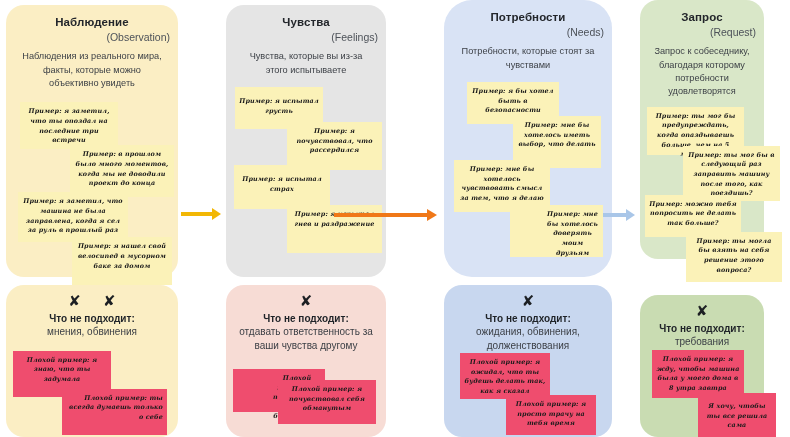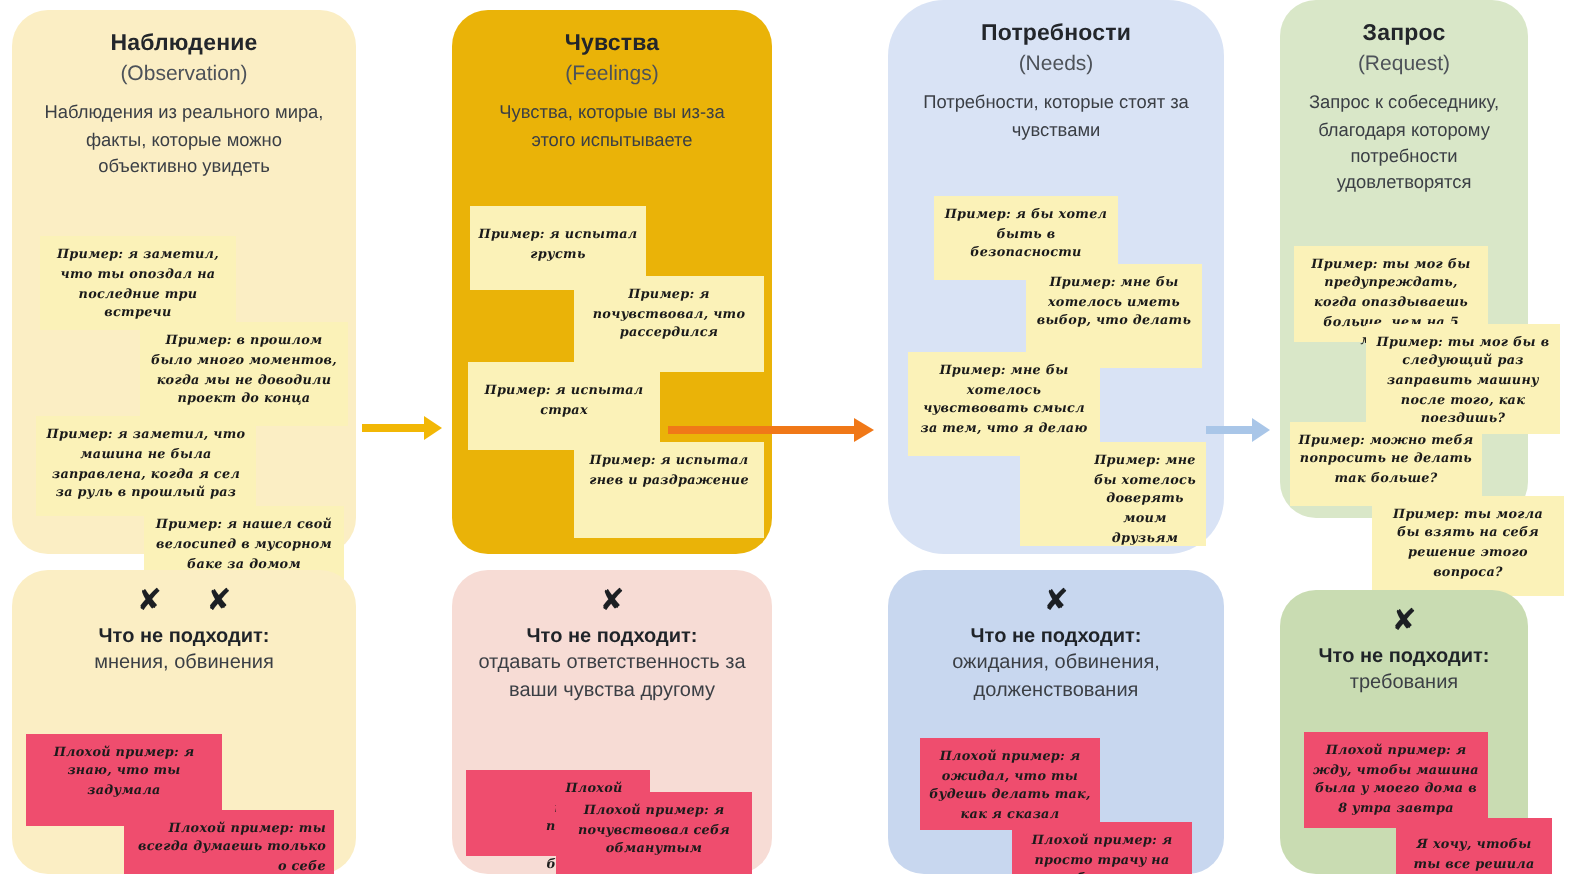--- a/index.html
+++ b/index.html
@@ -8,35 +8,35 @@
   #board{position:relative;width:790px;height:437px;}
 
   .col{position:absolute;top:0;display:flex;flex-direction:column;}
 
   .panel{border-radius:18px;position:relative;box-sizing:border-box;}
   .panel-top{padding:10px 8px 8px;}
   .panel-bottom{padding:8px 8px 8px;}
 
   .ttl{font-weight:bold;font-size:11.5px;text-align:center;color:#23262b;
        letter-spacing:.1px;line-height:1.25;}
-  .ttl-en{font-size:10.5px;text-align:center;color:#4d5259;margin-top:2px;}
+  .ttl-en{font-size:10.5px;text-align:right;color:#4d5259;margin-top:2px;}
   .desc{font-size:9.2px;text-align:center;color:#3b3f45;line-height:1.45;
         margin-top:7px;padding:0 4px;}
 
   .xrow{text-align:center;font-size:15px;font-weight:bold;color:#1c1f23;
         line-height:1;letter-spacing:9px;padding-left:9px;}
   .bad-ttl{font-weight:bold;font-size:10px;text-align:center;color:#1f2328;
            margin-top:4px;line-height:1.3;}
   .bad-sub{font-size:10px;text-align:center;color:#3b3f45;line-height:1.35;}
 
   .notes{position:relative;flex:1;}
   .note{position:absolute;box-sizing:border-box;
         font-family:"DejaVu Serif",serif;font-style:italic;font-weight:bold;
         font-size:6.4px;line-height:1.5;text-align:center;
-        color:#1a1a1a;padding:5px 4px;letter-spacing:.15px;margin-top:16px;}
+        color:#1a1a1a;padding:5px 4px;letter-spacing:.15px;}
   .note.yellow{background:#fbf2b8;}
   .note.pink{background:#ef4d6e;color:#1c1b1b;}
 
   .arrow{position:absolute;height:6px;display:flex;align-items:center;}
   .arrow .shaft{height:3.4px;flex:1;}
   .arrow .head{width:0;height:0;border-top:6px solid transparent;
                border-bottom:6px solid transparent;}
 </style>
 </head>
 <body>
@@ -65,21 +65,21 @@
       </div>
     </div>
   </div>
 
   <div class="arrow" style="left:181px;top:211px;width:40px;">
     <div class="shaft" style="background:#f2b705;"></div>
     <div class="head" style="border-left:9px solid #f2b705;"></div>
   </div>
 
   <div class="col" style="left:226px;top:5px;width:160px;height:432px;">
-    <div class="panel panel-top" style="background:#eab308;height:272px;">
+    <div class="panel panel-top" style="background:#e5e5e5;height:272px;">
       <div class="ttl">Чувства</div>
       <div class="ttl-en">(Feelings)</div>
       <div class="desc">Чувства, которые вы из-за этого испытываете</div>
       <div class="notes">
         <div class="note yellow" style="left:1px;top:10px;width:88px;height:42px;padding-top:10px;">Пример: я испытал грусть</div>
         <div class="note yellow" style="left:53px;top:45px;width:95px;height:48px;">Пример: я почувствовал, что рассердился</div>
         <div class="note yellow" style="left:0px;top:88px;width:96px;height:44px;padding-top:10px;">Пример: я испытал страх</div>
         <div class="note yellow" style="left:53px;top:128px;width:95px;height:48px;">Пример: я испытал гнев и раздражение</div>
       </div>
     </div>

